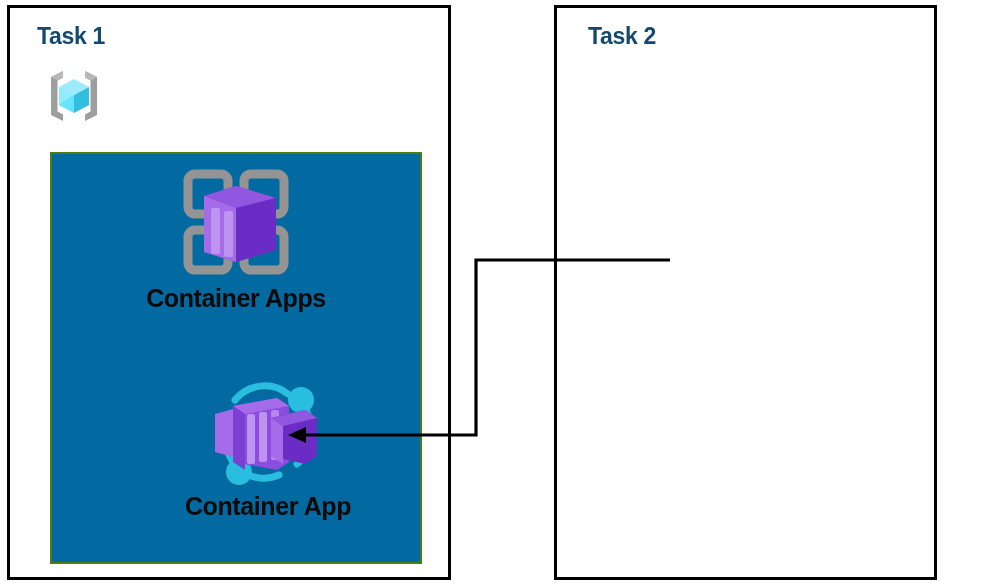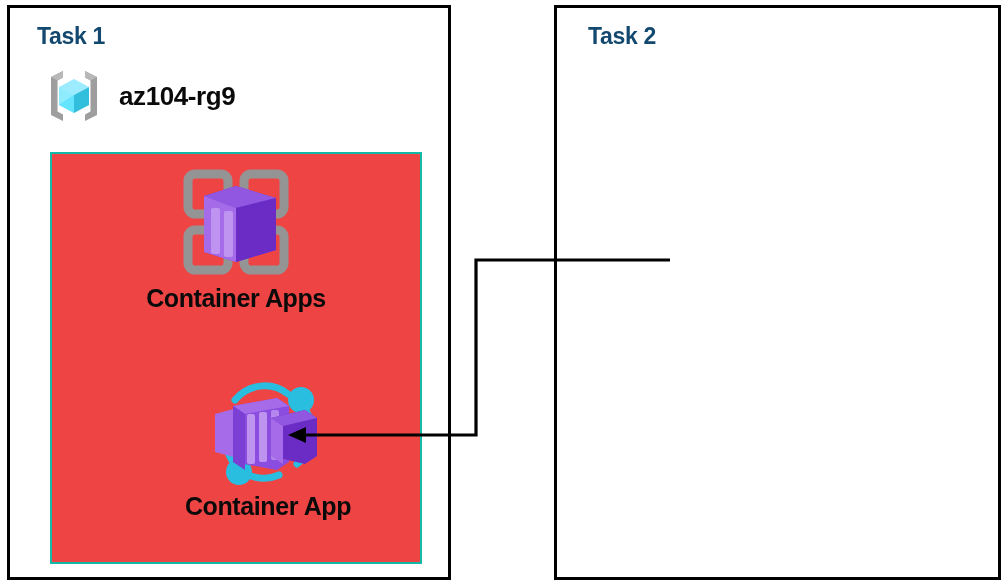--- a/index.html
+++ b/index.html
@@ -22,21 +22,21 @@
   }
 
   
   .task-panel {
     position: absolute;
     background: #ffffff;
     border: 3px solid #000000;
     box-sizing: border-box;
   }
   #task1-panel { left: 7px;  top: 5px; width: 444px; height: 575px; }
-  #task2-panel { left: 554px; top: 5px; width: 447px; height: 575px; }
+  #task2-panel { left: 554px; top: 5px; width: 383px; height: 575px; }
 
   .task-title {
     position: absolute;
     font-size: 23px;
     font-weight: bold;
     color: #13486F;
     letter-spacing: -0.3px;
     white-space: nowrap;
   }
   #task1-title { left: 27px; top: 15px; }
@@ -54,22 +54,22 @@
     font-size: 26px;
     font-weight: bold;
     color: #0a0a0a;
     letter-spacing: -0.4px;
     white-space: nowrap;
   }
 
   
   .inner-box {
     position: absolute;
-    background: #ef4444;
-    border: 2px solid #14b8a6;
+    background: #0369a1;
+    border: 2px solid #4d7c0f;
     box-sizing: border-box;
   }
   #task1-inner { left: 40px; top: 144px; width: 372px; height: 412px; }
 
   
   .resource {
     position: absolute;
     width: 100%;
     text-align: center;
   }
@@ -114,21 +114,20 @@
           <path d="M31 14 L46 22 L31 30 L16 22 Z" fill="#9CEBFF"></path>
 
           <path d="M16 22 L31 30 L31 48 L16 40 Z" fill="#50E6FF"></path>
 
           <path d="M46 22 L46 40 L31 48 L31 30 Z" fill="#32BEDD"></path>
 
           <path d="M31 30 L16 22 L16 40 Z" fill="#C3F1FF" opacity="0.55"></path>
           <path d="M31 30 L31 48 L16 40 Z" fill="#7FE3FF" opacity="0.45"></path>
         </svg>
       </span>
-      <span id="rg-label">az104-rg9</span>
     </div>
 
     <div class="inner-box" id="task1-inner">
 
       <div class="resource" id="cae-block">
         <div class="icon-wrap">
           <svg width="124" height="120" viewBox="0 0 124 120" aria-hidden="true">
             <g fill="none" stroke="#949494" stroke-width="9" stroke-linejoin="round">
               <rect x="14" y="10" width="40" height="40" rx="7"></rect>
               <rect x="70" y="10" width="40" height="40" rx="7"></rect>

